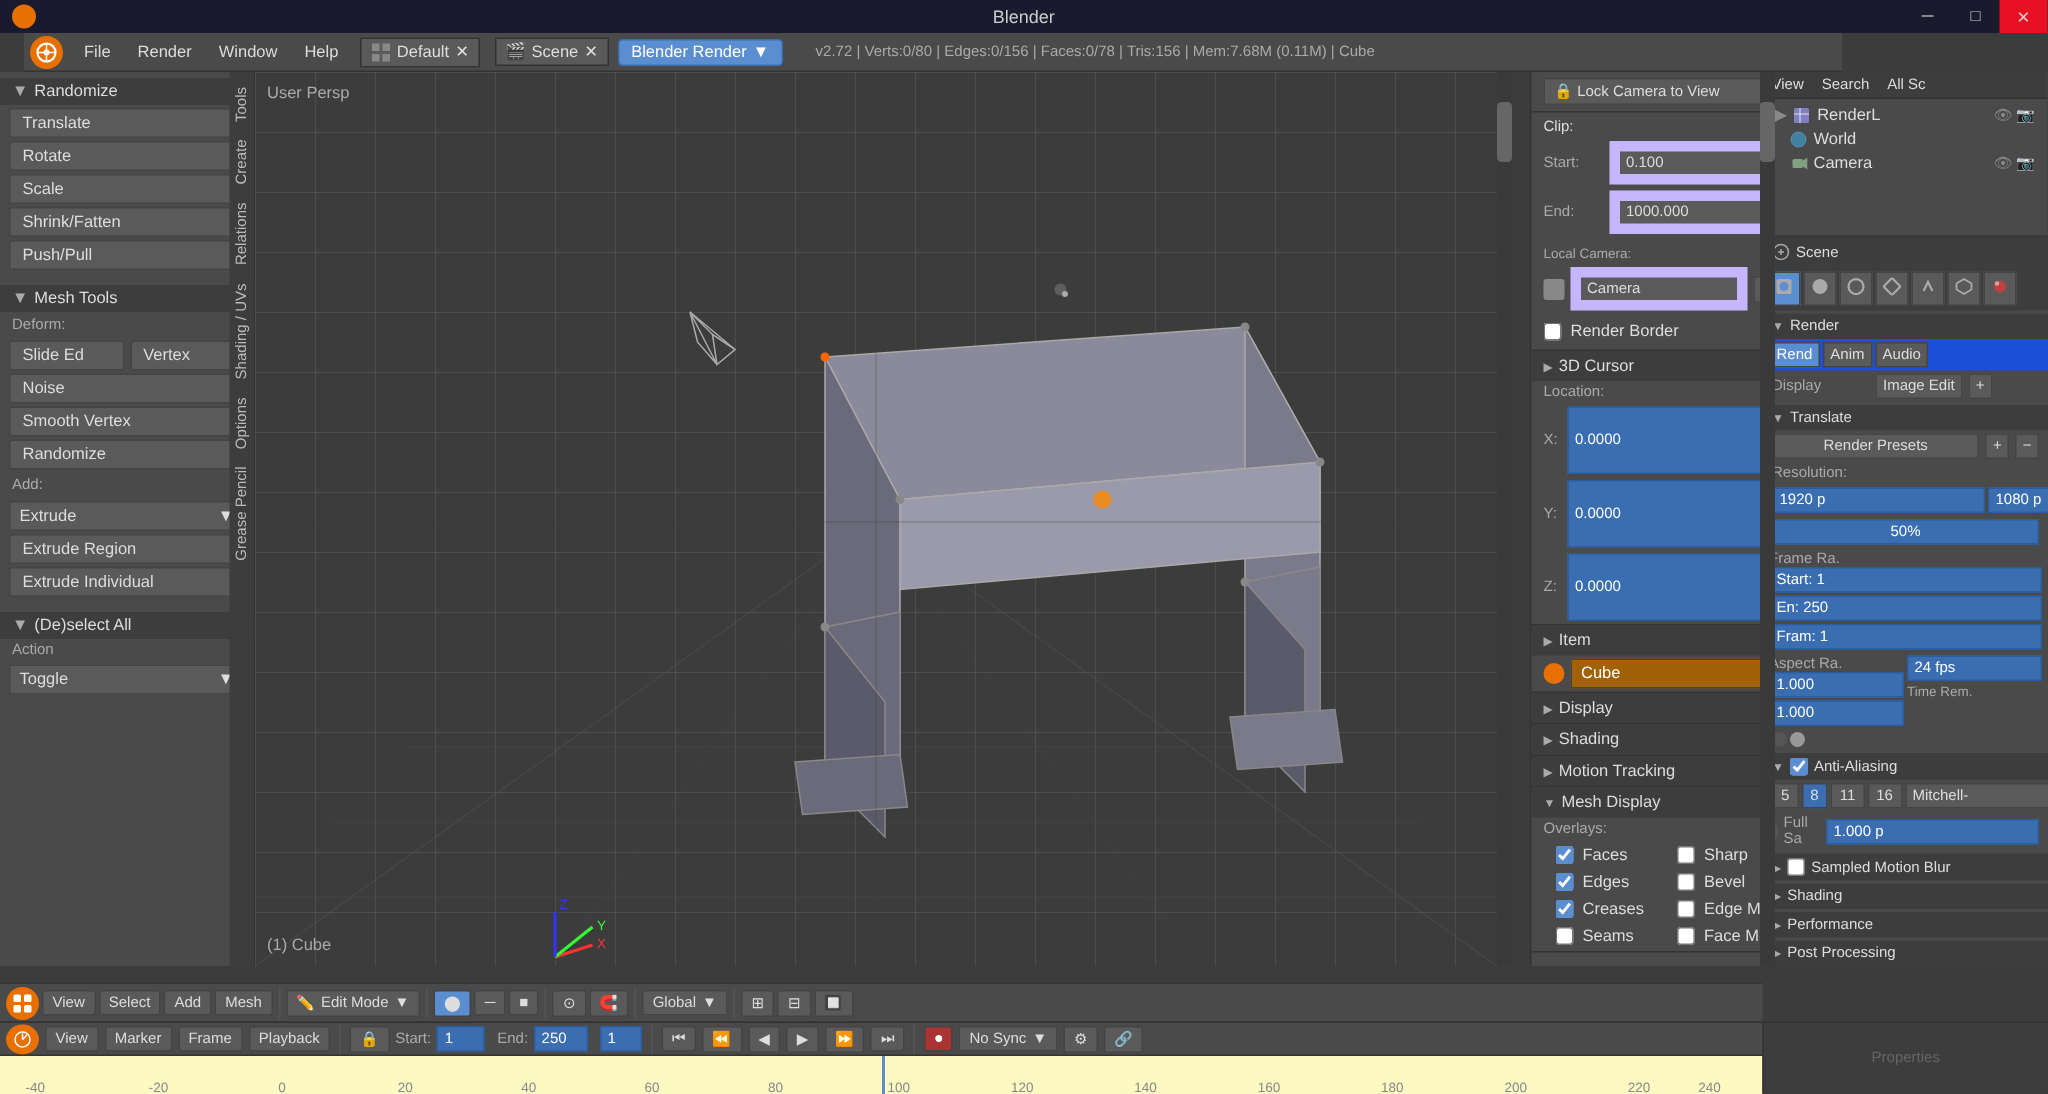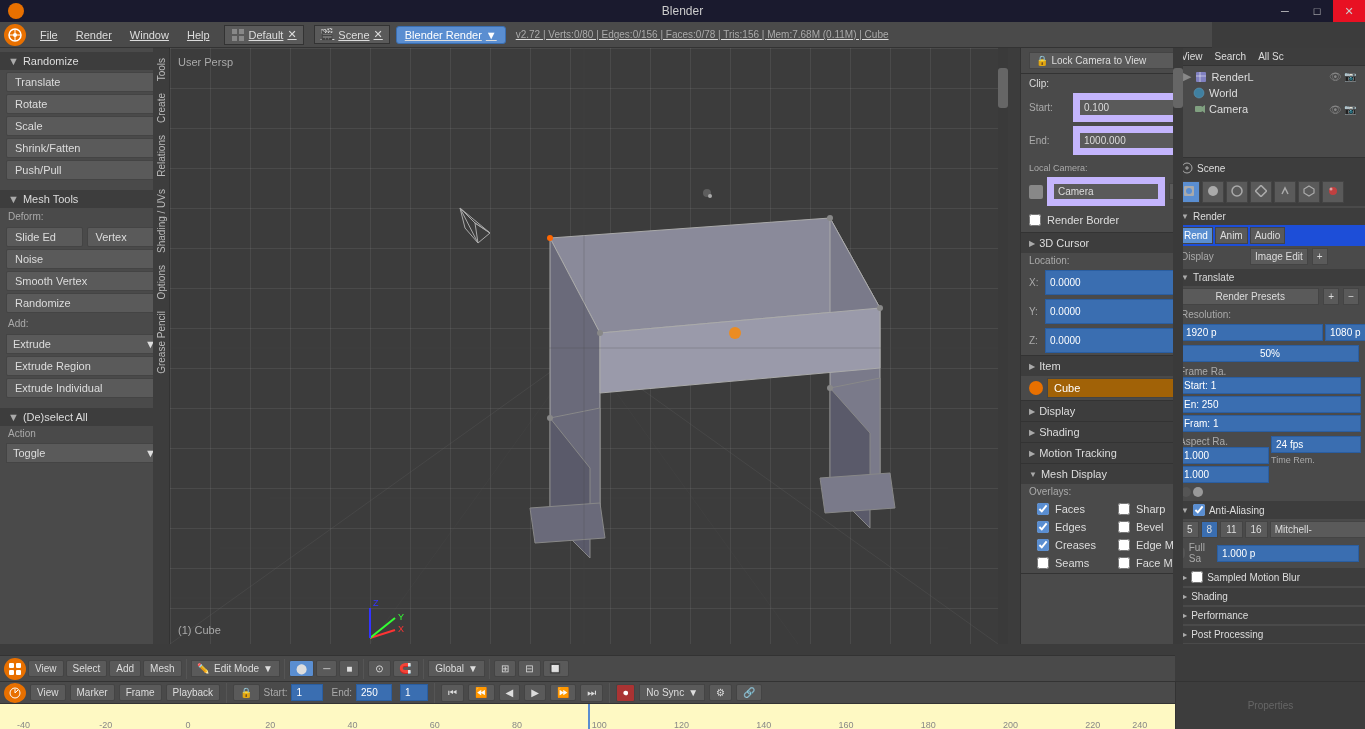--- a/index.html
+++ b/index.html
@@ -14,38 +14,37 @@
     #titlebar .win-controls { position: absolute; right: 0; top: 0; display: flex; }
     #titlebar .win-controls span {
       width: 32px; height: 22px; display: flex; align-items: center; justify-content: center;
       color: #ccc; cursor: pointer; font-size: 11px;
     }
     #titlebar .win-controls .close { background: #e81123; }
     #titlebar .win-icon { position: absolute; left: 8px; top: 3px; width: 16px; height: 16px; background: #e87000; border-radius: 50%; }
 
     
     #menubar {
-      position: absolute; top: 22px; left: 0; width: 1212px; height: 26px;
+      position: absolute; top: 22px; left: 16px; width: 1212px; height: 26px;
       background: #4a4a4a; display: flex; align-items: center; gap: 2px; padding: 0 4px;
       border-bottom: 1px solid #333;
-      text-decoration: underline;
     }
     .menu-item {
       padding: 2px 8px; color: #ddd; cursor: pointer; border-radius: 3px; font-size: 11px;
     }
     .blender-logo { width: 22px; height: 22px; background: #e87000; border-radius: 50%; margin-right: 4px; display: flex; align-items: center; justify-content: center; color: white; font-weight: bold; font-size: 10px; }
     .mode-selector {
       background: #5a5a5a; border: 1px solid #333; padding: 2px 6px; color: #ddd;
       display: flex; align-items: center; gap: 4px; margin: 0 4px; cursor: pointer;
     }
     .render-engine {
       background: #5a8ed1; border: 1px solid #3a6eb1; padding: 2px 8px; color: white;
       display: flex; align-items: center; gap: 4px; cursor: pointer; border-radius: 3px;
     }
-    .info-bar { margin-left: 8px; color: #aaa; font-size: 10px; }
+    .info-bar { margin-left: 20px; color: #aaa; font-size: 10px; }
 
     
     #left-panel {
       position: absolute; top: 48px; left: 0; width: 170px; height: 596px;
       background: #4a4a4a; border-right: 1px solid #333; overflow: hidden;
     }
     .panel-section { padding: 4px 0; }
     .panel-header {
       background: #3d3d3d; padding: 3px 8px; color: #ddd; font-size: 11px;
       display: flex; align-items: center; gap: 4px; cursor: pointer;
@@ -107,21 +106,21 @@
     }
     .camera-icon { width: 14px; height: 14px; background: #888; border-radius: 2px; display: inline-block; }
     .lock-btn {
       background: #5a5a5a; border: 1px solid #444; padding: 2px 6px; color: #ddd;
       font-size: 10px; display: flex; align-items: center; gap: 3px; cursor: pointer;
       margin: 4px 8px;
     }
     .field-row { display: flex; align-items: center; padding: 2px 8px; }
     .field-label { color: #aaa; font-size: 10px; width: 20px; }
     .field-input {
-      background: #3a6eb1; border: 1px solid #2a5ea1; color: white; padding: 6px 4px;
+      background: #3a6eb1; border: 1px solid #2a5ea1; color: white; padding: 16px 4px;
       font-size: 10px; flex: 1;
     }
     .item-name-input {
       background: #a16207; border: 1px solid #444; color: white; padding: 3px 6px;
       font-size: 11px; width: calc(100% - 16px); margin: 4px 8px;
     }
     .overlay-row { display: flex; align-items: center; padding: 2px 8px; gap: 6px; }
     .overlay-check { width: 12px; height: 12px; accent-color: #5a8ed1; }
 
     

